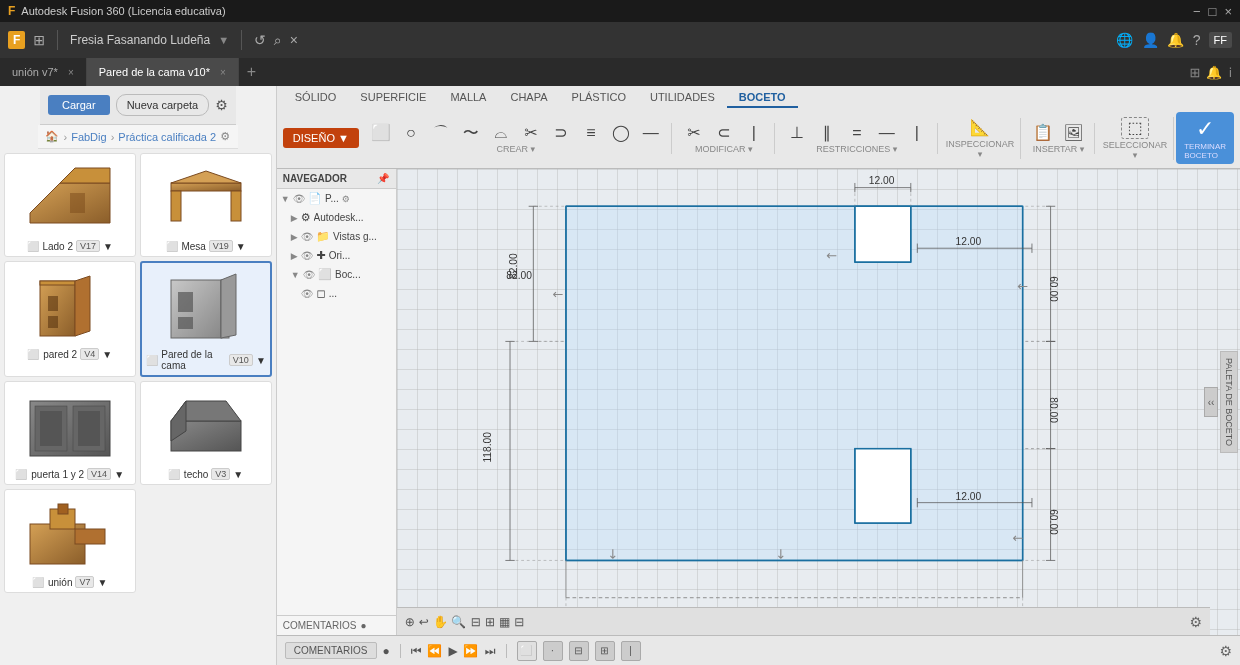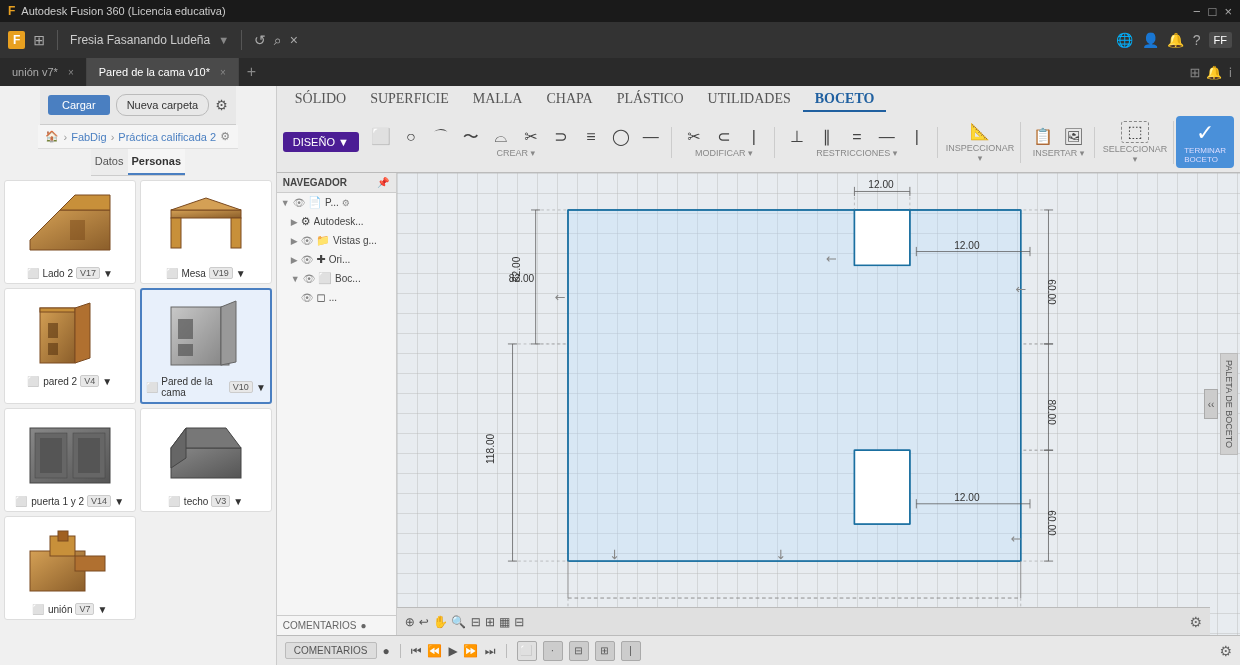--- a/index.html
+++ b/index.html
@@ -198,25 +198,24 @@
     }
 
     
     #toolbar-tabs {
       display: flex;
       gap: 0;
       margin-bottom: 2px;
     }
     .toolbar-tab {
       padding: 3px 12px;
-      font-size: 14px;
+      font-size: 11px;
       color: #555;
       cursor: pointer;
       border-bottom: 2px solid transparent;
-      font-family: Liberation Serif, serif;
     }
     .toolbar-tab.active { color: #2060a0; border-bottom: 2px solid #2060a0; font-weight: bold; }
 
     
     #toolbar-icons {
       display: flex;
       align-items: center;
       gap: 2px;
       padding: 2px 0;
     }
@@ -251,21 +250,21 @@
       padding: 4px 8px;
       cursor: pointer;
       display: flex;
       flex-direction: column;
       align-items: center;
     }
     .toolbar-btn-lg .tb-icon { font-size: 20px; color: white; }
     .toolbar-btn-lg .tb-label { font-size: 8px; color: #ddf; }
 
     .design-btn {
-      background: #4c1d95;
+      background: #c2410c;
       color: white;
       padding: 4px 10px;
       border-radius: 3px;
       cursor: pointer;
       font-size: 11px;
       display: flex;
       align-items: center;
       gap: 3px;
     }
 
@@ -497,28 +496,20 @@
 
     <div id="breadcrumb">
       <span>🏠</span>
       <span class="bc-sep">›</span>
       <span class="bc-item">FabDig</span>
       <span class="bc-sep">›</span>
       <span class="bc-item">Práctica calificada 2</span>
       <span style="margin-left:auto;color:#888;">⚙</span>
     </div>
 
-    <div id="left-tabs">
-      <div class="left-tab">
-        <span>Datos</span>
-      </div>
-      <div class="left-tab active">
-        <span>Personas</span>
-      </div>
-    </div>
 
     <div id="thumb-grid">
 
       <div class="thumb-item">
         <div class="thumb-img">
           <svg width="100" height="70" viewBox="0 0 100 70">
             <defs>
                 <linearGradient id="wood1" x1="0%" y1="0%" x2="100%" y2="100%">
                   <stop offset="0%" style="stop-color:#d4a055"></stop>
                   <stop offset="100%" style="stop-color:#8b5e2a"></stop>

